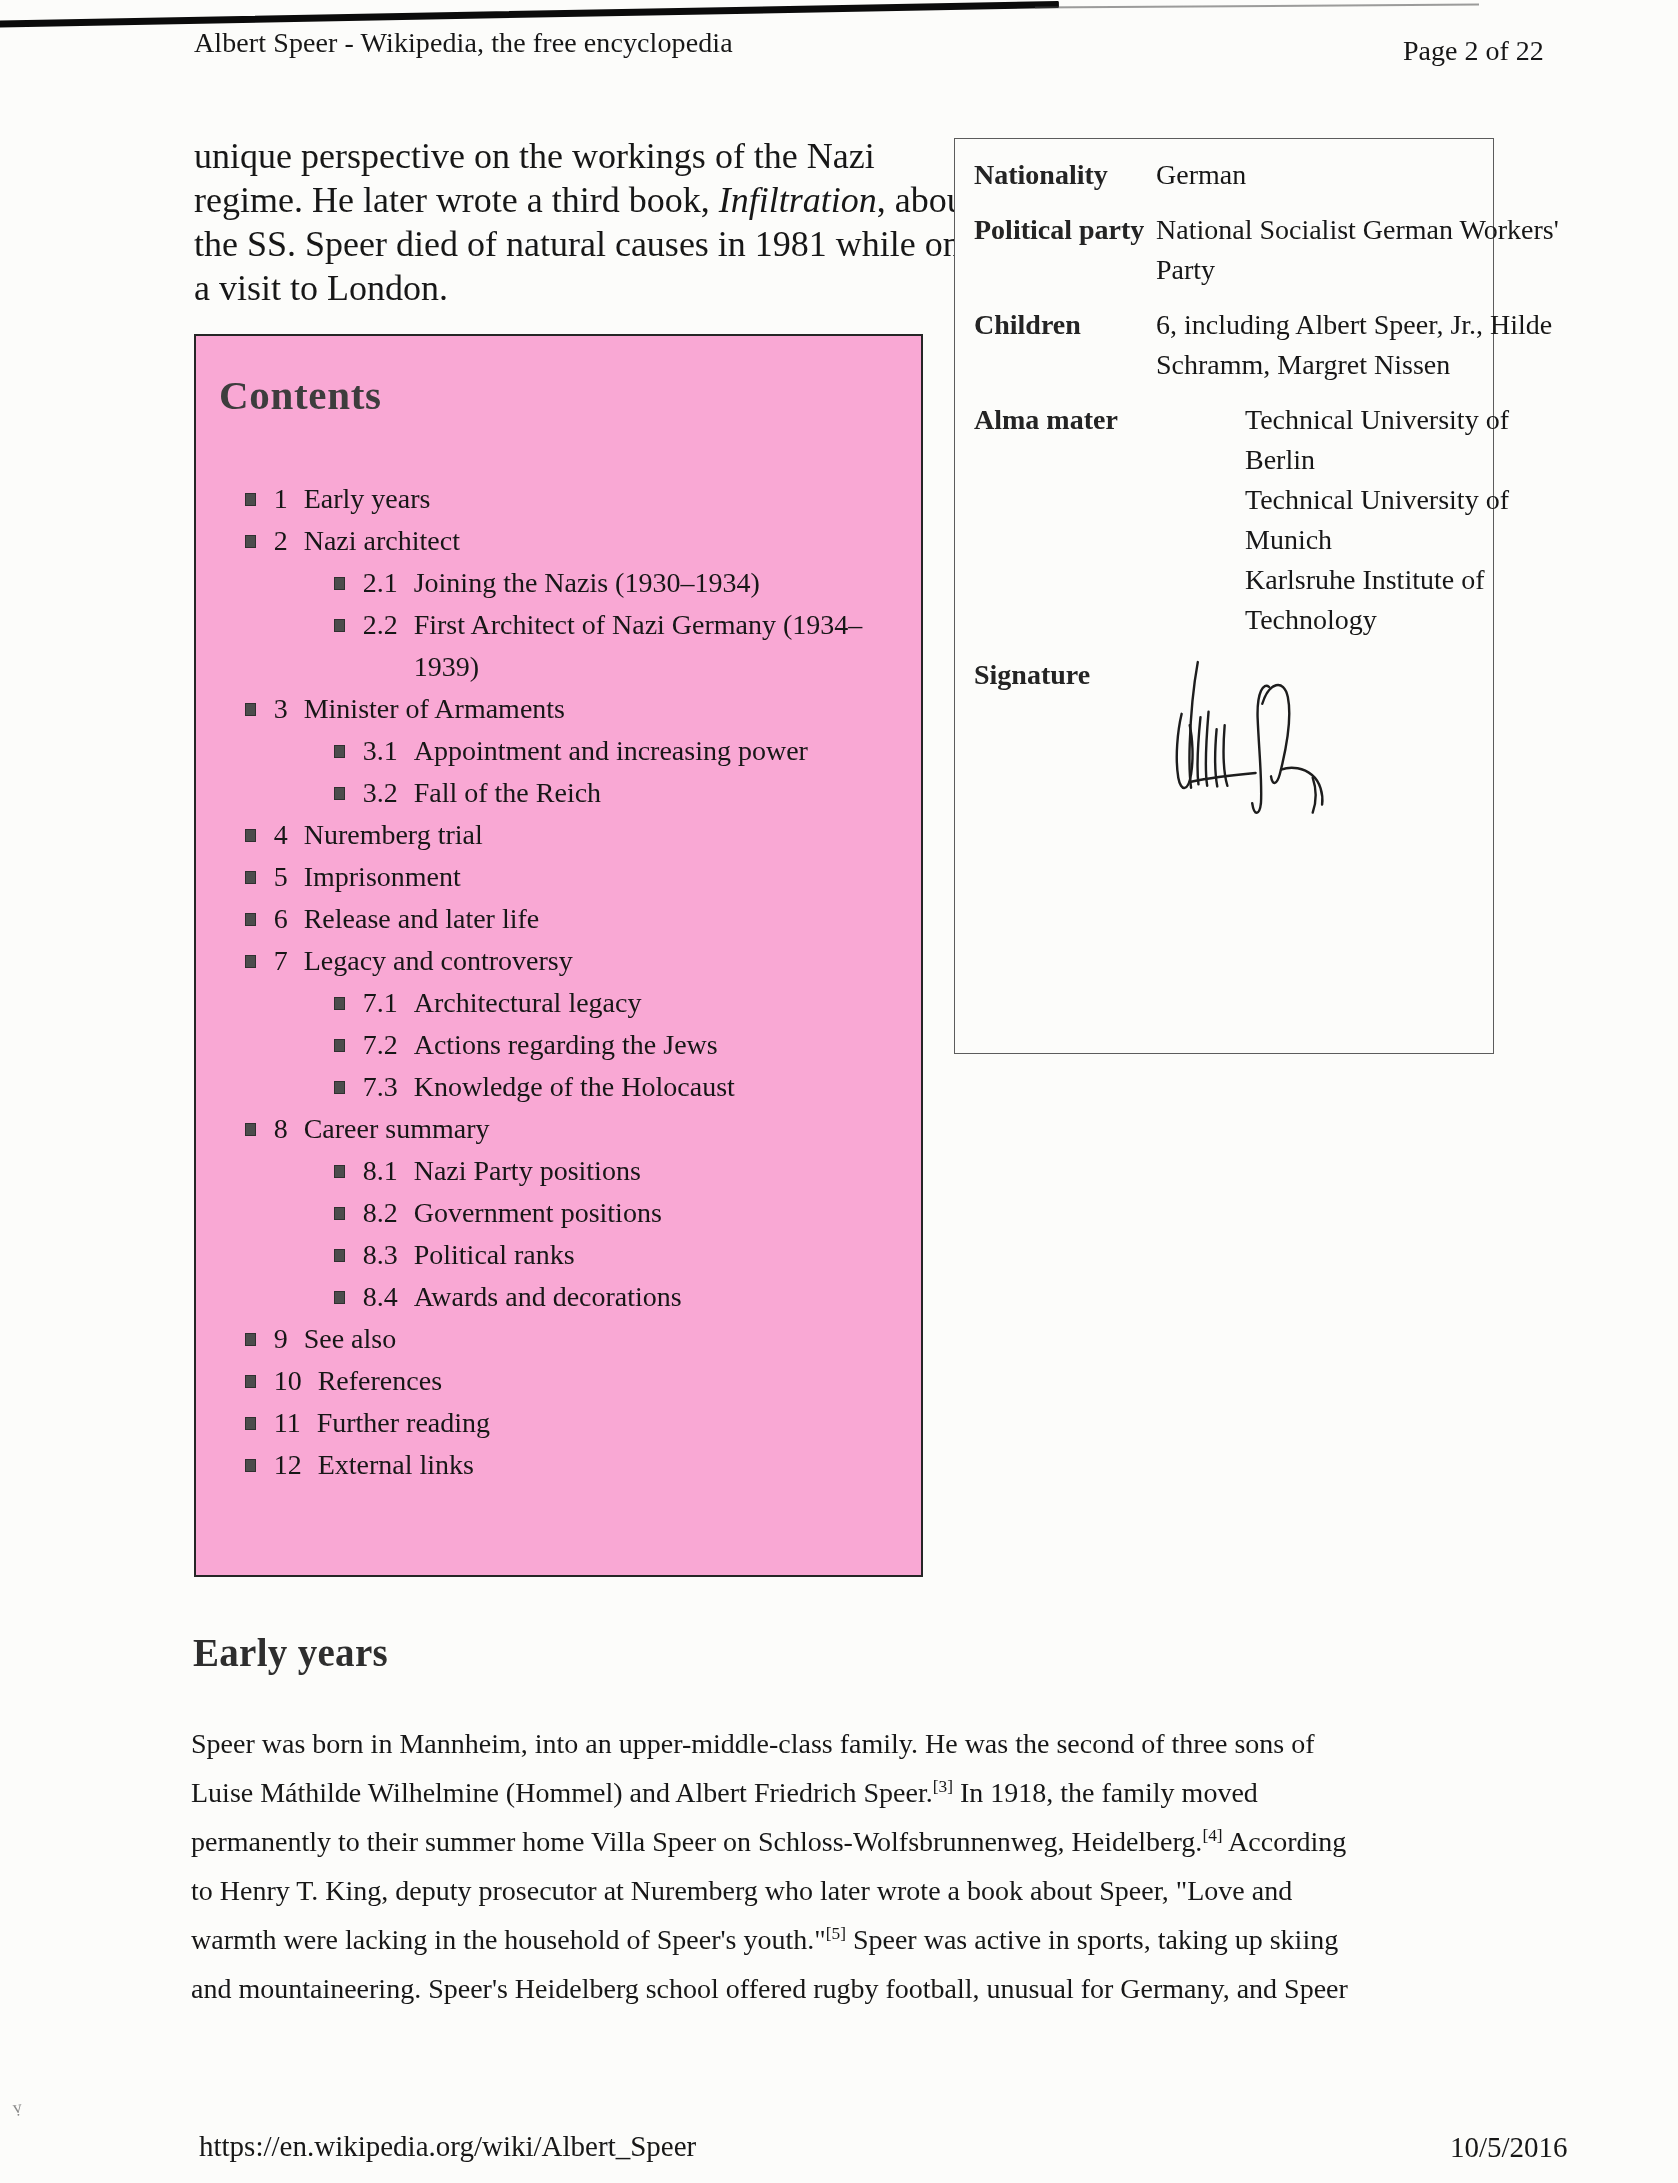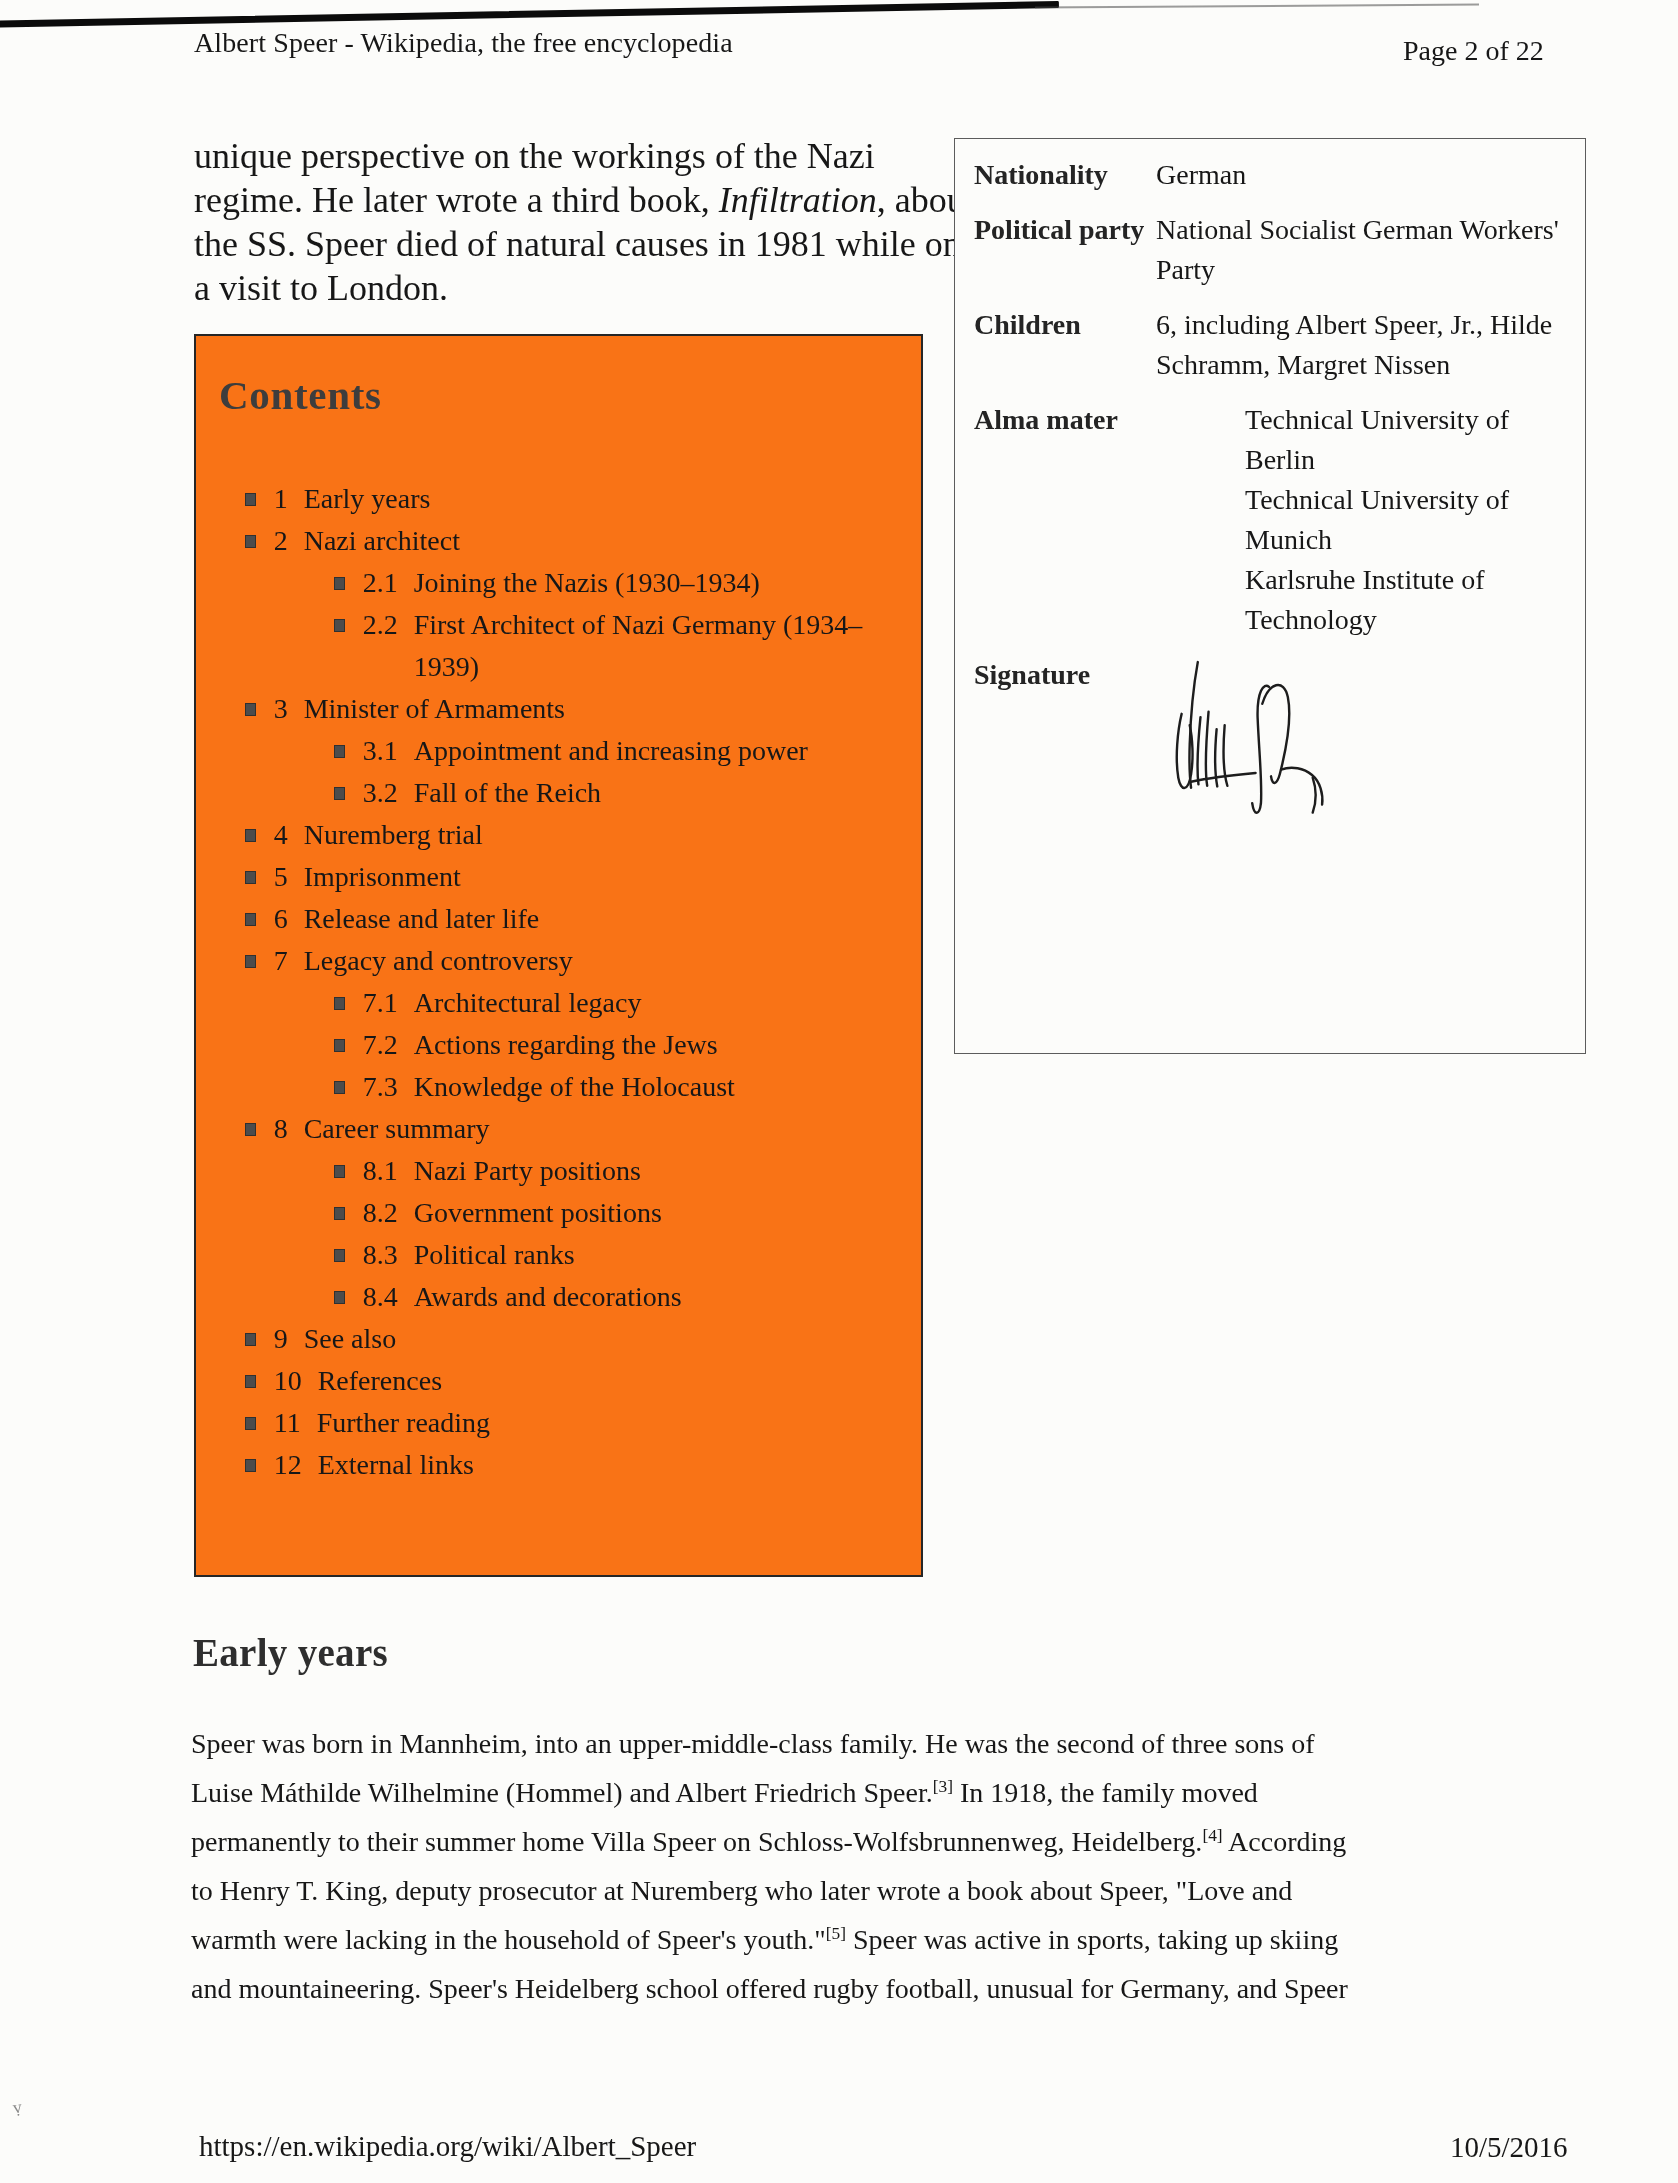--- a/index.html
+++ b/index.html
@@ -18,32 +18,32 @@
   
   .hdr-title{position:absolute;left:194px;top:27px;font-size:28px;letter-spacing:0.1px;}
   .hdr-page{position:absolute;left:1403px;top:35px;font-size:28px;}
 
   
   .intro{position:absolute;left:194px;top:134px;font-size:36px;line-height:44px;}
   .intro .pline{white-space:nowrap;}
 
   
   .contents-box{position:absolute;left:194px;top:334px;width:729px;height:1243px;
-    box-sizing:border-box;border:2px solid #262626;border-top-width:2.7px;background:#f97316;}
+    box-sizing:border-box;border:2px solid #262626;border-top-width:2.7px;background:#f9a8d4;}
   .contents-title{margin:35px 0 0 23px;font-size:41px;font-weight:bold;color:#3d3d3d;letter-spacing:0.7px;}
   .toc{margin-top:59px;padding-left:50px;padding-right:19px;font-size:28px;line-height:42px;}
   .toc-item{display:flex;align-items:flex-start;}
   .toc-item.lvl2{padding-left:89px;padding-right:34px;}
   .toc-bullet{flex:0 0 8.7px;height:11.4px;background:#4c4c4c;outline:0.7px solid #303030;
     margin:15.5px 19px 0 0;}
   .toc-num{margin-right:16px;white-space:nowrap;}
   .toc-label{flex:1;}
 
   
-  .infobox{position:absolute;left:954px;top:138px;width:632px;height:916px;
+  .infobox{position:absolute;left:954px;top:138px;width:540px;height:916px;
     box-sizing:border-box;border:1.3px solid #5c5c5c;background:#fcfcfa;
     padding:16px 17.5px 0 19px;font-size:28px;line-height:40px;}
   .ib-row{display:flex;margin-bottom:15px;}
   .ib-label{flex:0 0 182px;font-weight:bold;color:#242424;}
   .ib-value{flex:1;}
   .ib-row.indent .ib-value{padding-left:89px;}
   .ib-vline{white-space:nowrap;}
 
   
   .sig-holder{margin-top:-5.4px;}

